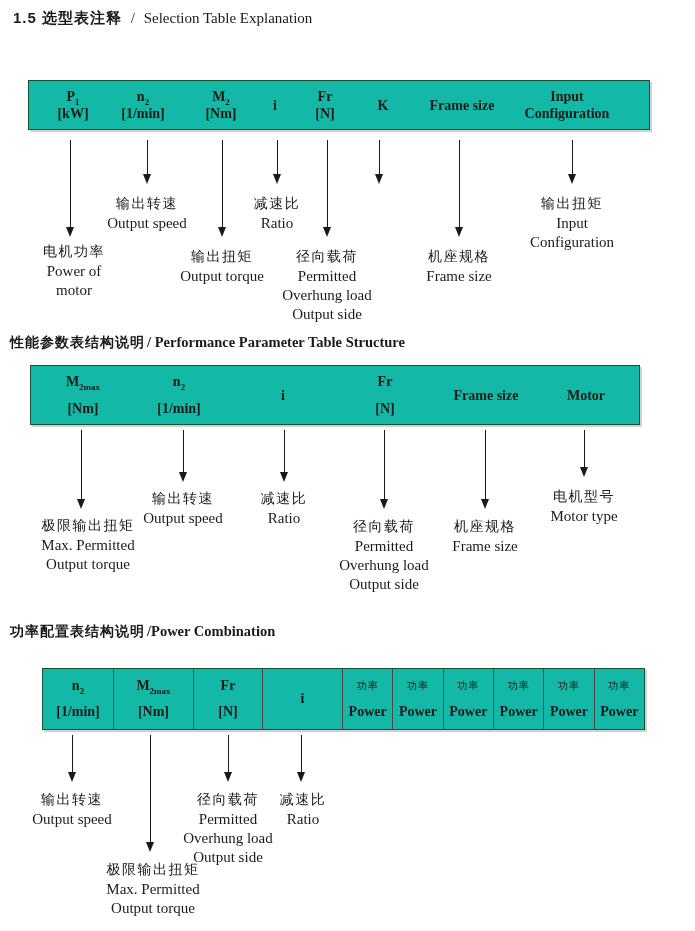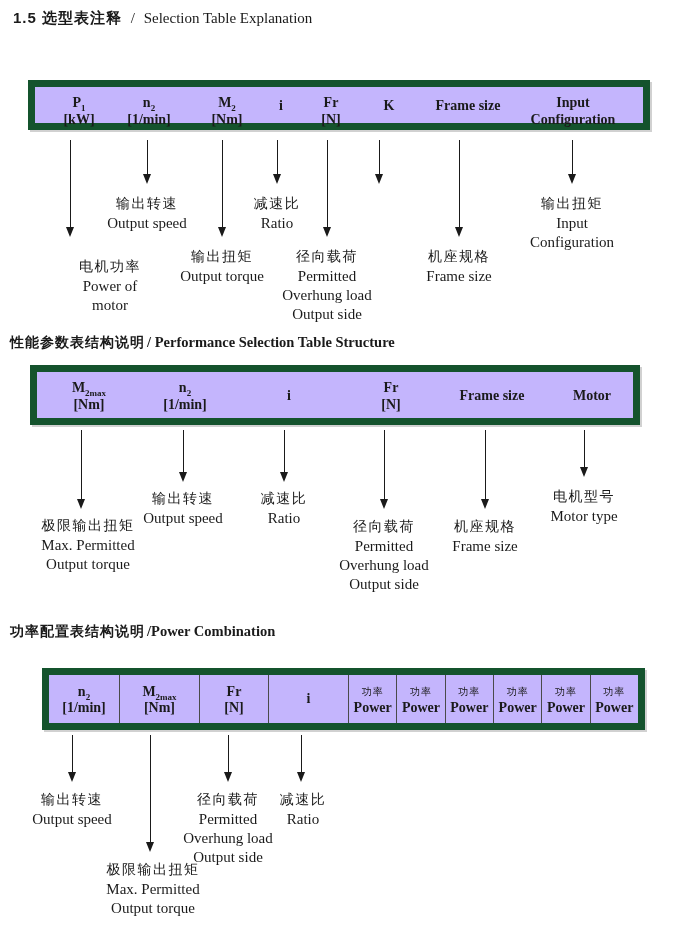--- a/index.html
+++ b/index.html
@@ -6,21 +6,21 @@
   .page{position:relative;width:695px;height:931px;background:#ffffff;
         font-family:"Liberation Serif",serif;color:#1a1a1a;overflow:hidden;}
 
   .title{position:absolute;top:9px;left:13px;white-space:nowrap;font-size:15px;}
   .title .zh{font-family:"Liberation Sans",sans-serif;font-weight:bold;letter-spacing:1px;}
   .title .sep{margin:0 5px;}
   .heading{position:absolute;left:10px;white-space:nowrap;}
   .heading .zh{font-family:"Liberation Sans",sans-serif;font-weight:bold;font-size:14px;letter-spacing:1px;}
   .heading .en{font-weight:bold;font-size:14.5px;margin-left:2px;}
 
-  .ptable{position:absolute;background:#c4b5fd;border:7px solid #14532d;
+  .ptable{position:absolute;background:#14b8a6;border:1px solid #14532d;
           box-shadow:2px 2px 0 rgba(0,0,0,0.18);box-sizing:border-box;}
   .cell{position:absolute;top:0;bottom:0;display:flex;flex-direction:column;
         align-items:center;justify-content:center;font-weight:bold;font-size:14px;line-height:17px;}
   .cell.spread{justify-content:space-between;padding:7px 0;box-sizing:border-box;}
   sub{font-size:9px;line-height:0;}
 
   .t3{display:flex;align-items:stretch;}
   .t3cell{display:flex;flex-direction:column;align-items:center;justify-content:space-between;
           padding:9px 0;border-right:1px solid #4a4a4a;font-weight:bold;font-size:14px;
           line-height:16px;box-sizing:border-box;}
@@ -97,42 +97,42 @@
   </div>
   <div class="label" style="left:277px;top:194px;">
     <span class="zh">减速比</span>
     <span class="en">Ratio</span>
   </div>
   <div class="label" style="left:572px;top:194px;">
     <span class="zh">输出扭矩</span>
     <span class="en">Input</span>
     <span class="en">Configuration</span>
   </div>
-  <div class="label" style="left:74px;top:257px;margin-left:36px;">
+  <div class="label" style="left:74px;top:242px;">
     <span class="zh">电机功率</span>
     <span class="en">Power of</span>
     <span class="en">motor</span>
   </div>
   <div class="label" style="left:222px;top:247px;">
     <span class="zh">输出扭矩</span>
     <span class="en">Output torque</span>
   </div>
   <div class="label" style="left:327px;top:247px;">
     <span class="zh">径向载荷</span>
     <span class="en">Permitted</span>
     <span class="en">Overhung load</span>
     <span class="en">Output side</span>
   </div>
   <div class="label" style="left:459px;top:247px;">
     <span class="zh">机座规格</span>
     <span class="en">Frame size</span>
   </div>
 
   <div class="heading" style="top:333px;">
-    <span class="zh">性能参数表结构说明</span><span class="en">/ Performance Selection Table Structure</span>
+    <span class="zh">性能参数表结构说明</span><span class="en">/ Performance Parameter Table Structure</span>
   </div>
 
   <div class="ptable" style="left:30px;top:365px;width:610px;height:60px;">
     <div class="cell spread" style="left:12px;width:80px;">
       <span><span>M</span><sub>2max</sub></span>
       <span>[Nm]</span>
     </div>
     <div class="cell spread" style="left:108px;width:80px;">
       <span><span>n</span><sub>2</sub></span>
       <span>[1/min]</span>

